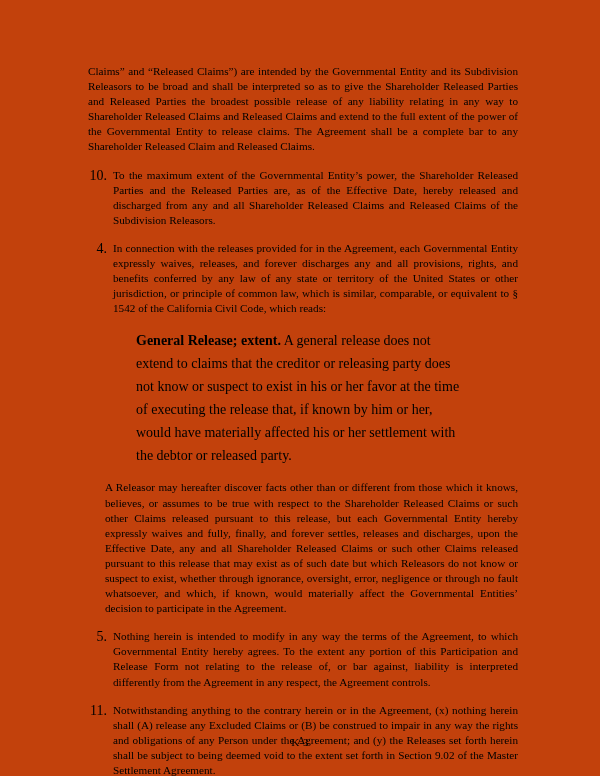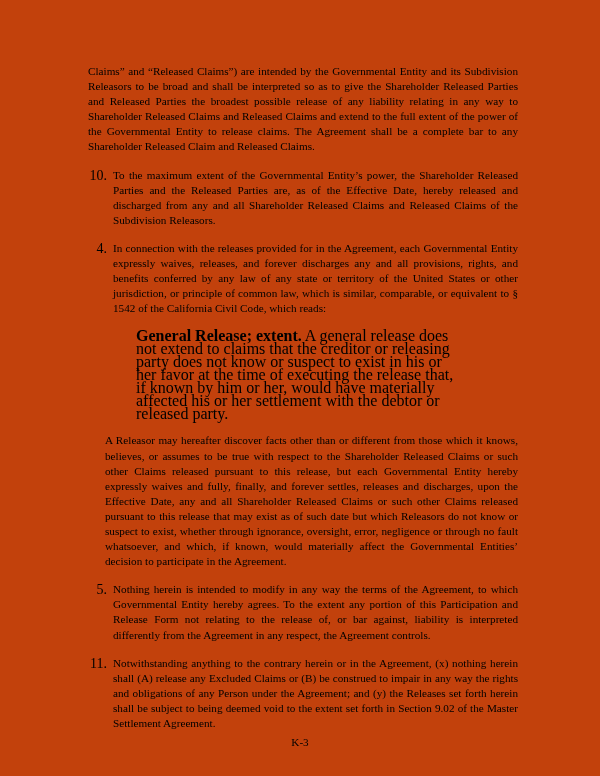--- a/index.html
+++ b/index.html
@@ -55,22 +55,22 @@
     line-height: 15.1px;
   }
   .quote-block {
     margin-top: 13px;
     margin-left: 25px;
     padding-left: 23px;
     width: 330px;
   }
   .quote-block p {
     text-align: left;
-    font-size: 16px;
-    line-height: 13px;
+    font-size: 14px;
+    line-height: 23px;
   }
   .bold {
     font-weight: bold;
   }
   .subpara {
     margin-top: 13px;
     margin-left: 17px;
   }
   .footer {
     position: absolute;

